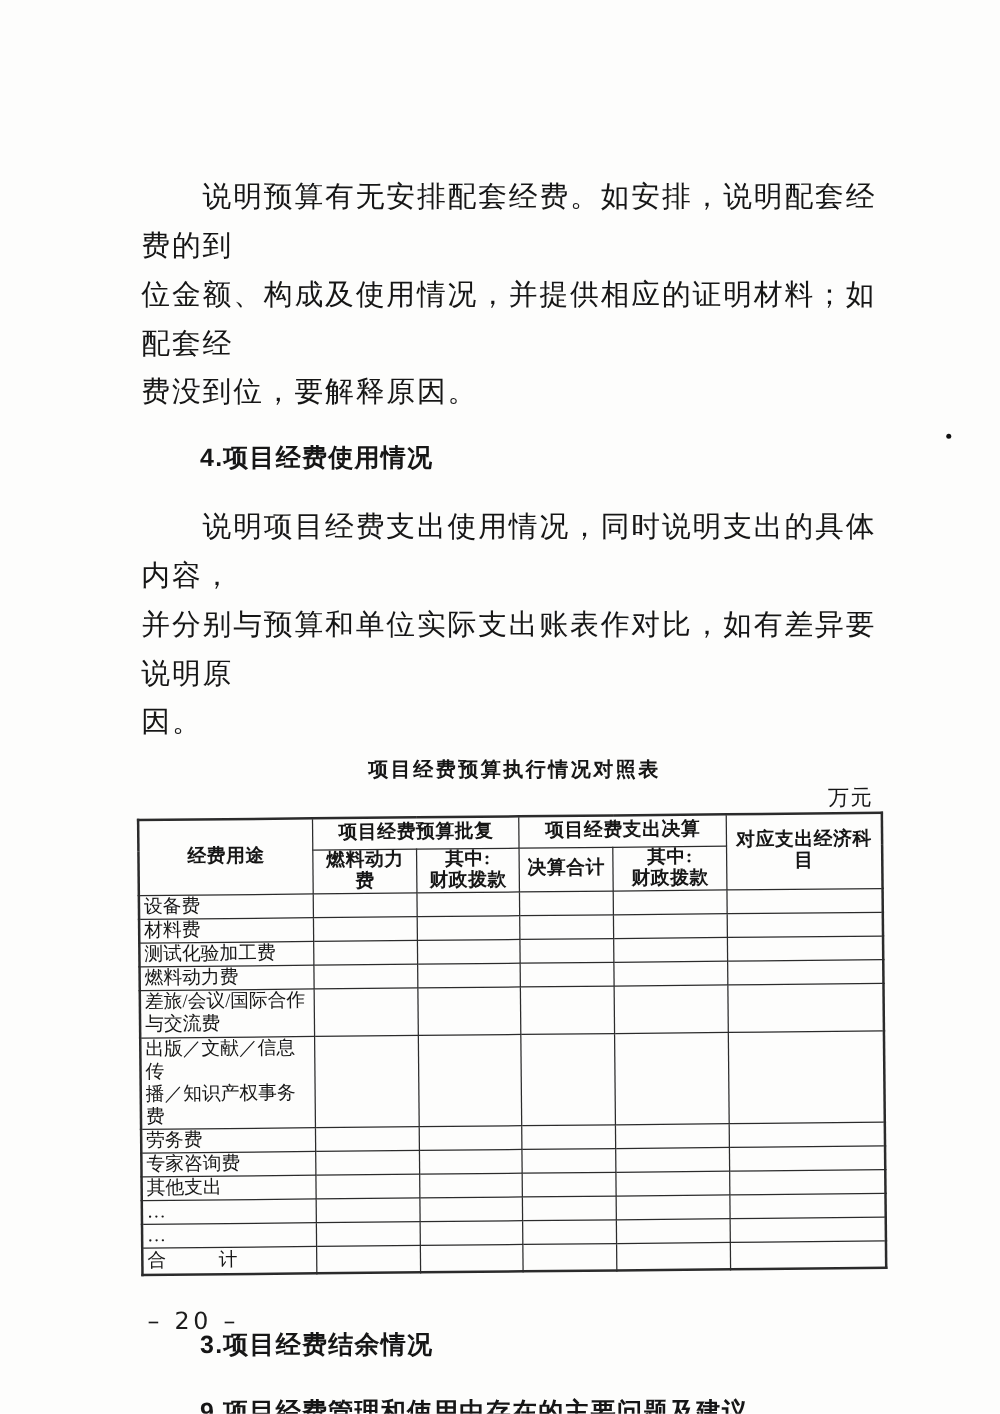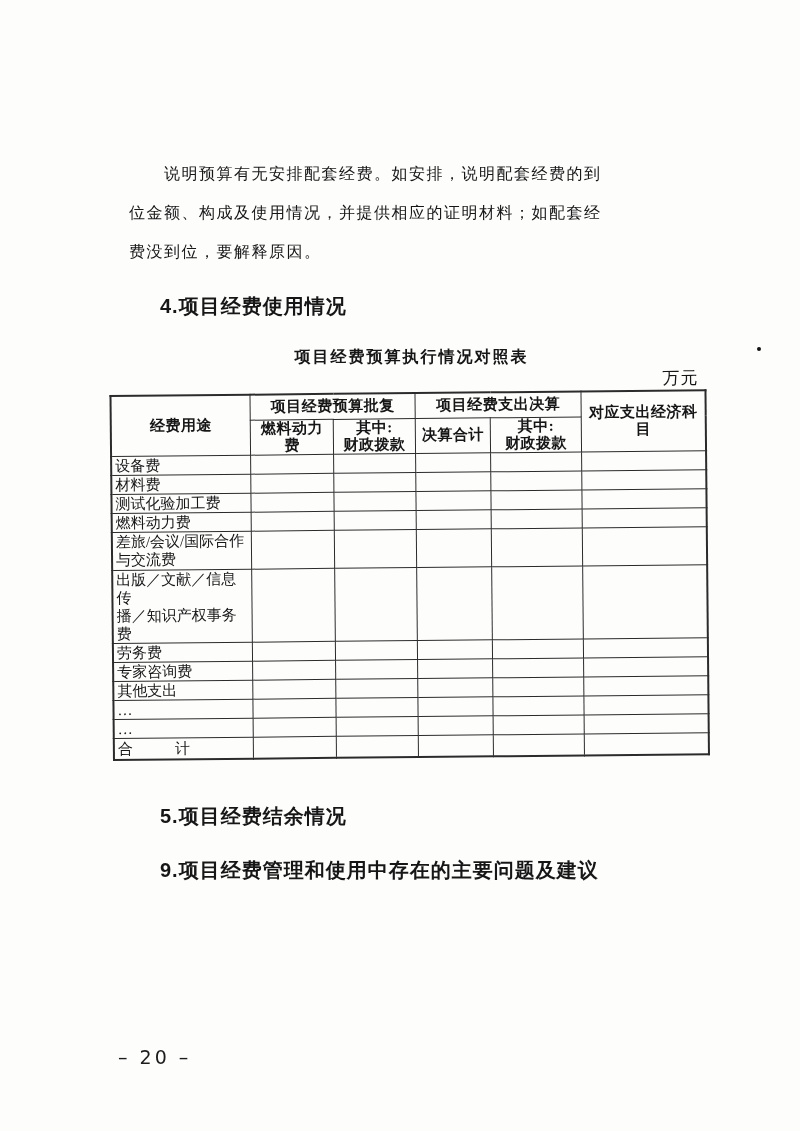--- a/index.html
+++ b/index.html
@@ -13,22 +13,22 @@
   .page{
     position:relative;
     width:800px;height:1131px;
     background:#fdfdfc;
   }
   .content{
     position:absolute;
     left:113px;top:138px;width:597px;
   }
   .para{
-    margin:16px;
-    font-size:16px;line-height:39px;
+    margin:0;
+    font-size:23px;line-height:39px;
     letter-spacing:1.5px;
     white-space:pre-line;
   }
   .heading{
     margin:15px;
     padding-left:32px;
     font-size:20px;line-height:39px;
     font-weight:bold;
     letter-spacing:1px;
     font-family:"Liberation Sans","DejaVu Sans",sans-serif;
@@ -107,20 +107,23 @@
 
 <div class="page">
   <div class="content">
 
     <p class="para">　　说明预算有无安排配套经费。如安排，说明配套经费的到
 位金额、构成及使用情况，并提供相应的证明材料；如配套经
 费没到位，要解释原因。</p>
 
     <h3 class="heading">4.项目经费使用情况</h3>
 
+    <p class="para">　　说明项目经费支出使用情况，同时说明支出的具体内容，
+并分别与预算和单位实际支出账表作对比，如有差异要说明原
+因。</p>
 
     <h2 class="table-title">项目经费预算执行情况对照表</h2>
 
     <div class="scan-tilt">
       <div class="unit-note">万元</div>
 
       <table class="budget">
         <colgroup>
           <col class="c1">
             <col class="c2">
@@ -240,21 +243,21 @@
             <td></td>
             <td></td>
             <td></td>
             <td></td>
             <td></td>
           </tr>
         </tbody>
       </table>
     </div>
 
-    <h3 class="heading sec-5">5.项目经费结余情况</h3>
+    <h3 class="heading sec-5">3.项目经费结余情况</h3>
 
 
     <h3 class="heading">9.项目经费管理和使用中存在的主要问题及建议</h3>
   </div>
 
   <div class="page-number">– 20 –</div>
 
   <div class="ink-speck"></div>
 </div>
 

